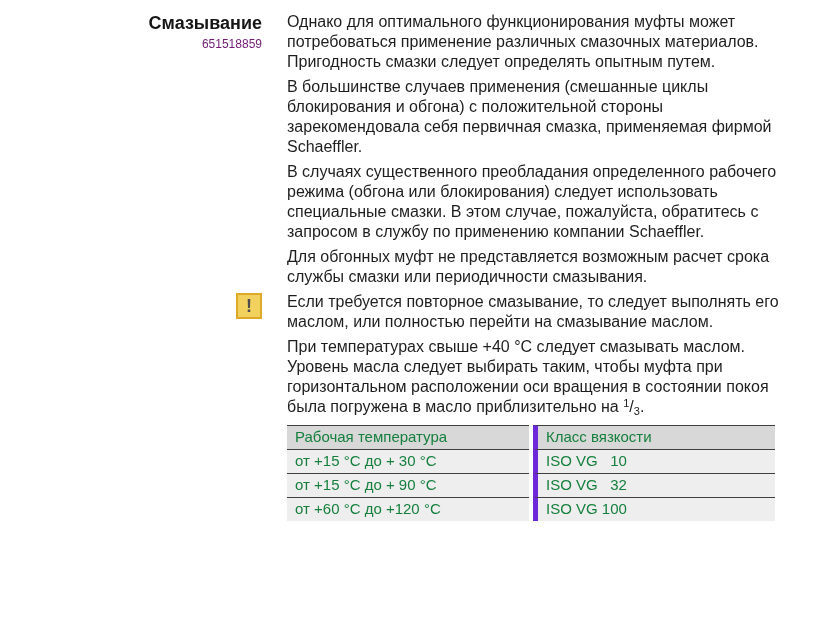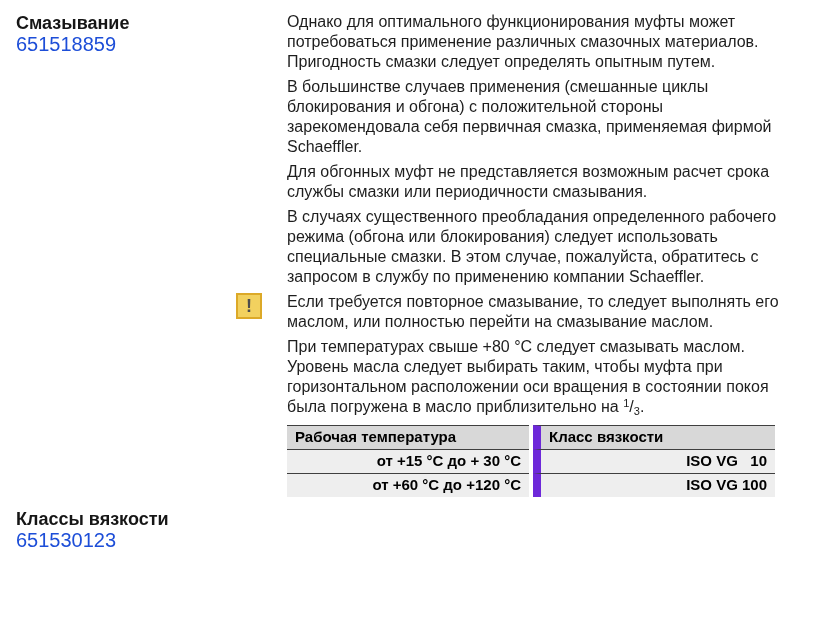--- a/index.html
+++ b/index.html
@@ -8,35 +8,35 @@
     width: 818px;
     height: 627px;
     background: #ffffff;
     font-family: "Liberation Sans", sans-serif;
     color: #1e1e1e;
     overflow: hidden;
   }
   
   .margin-note {
     position: absolute;
-    left: 16px;
+    left: 0;
     width: 262px;
-    text-align: left;
+    text-align: right;
   }
   .note-1 { top: 12px; }
   .note-2 { top: 508px; }
   .note-title {
     font-size: 18px;
     font-weight: bold;
     color: #161616;
     line-height: 22px;
   }
   .note-id {
-    font-size: 20px;
-    color: #1d4ed8;
+    font-size: 12px;
+    color: #701a75;
     line-height: 21px;
     cursor: pointer;
   }
   
   .content {
     position: absolute;
     left: 287px;
     top: 12px;
     width: 492px;
   }
@@ -70,64 +70,60 @@
     grid-template-columns: 242px 242px;
     column-gap: 4px;
     width: 488px;
     margin-top: 8px;
     font-size: 15px;
   }
   .vtable .cell {
     padding: 2px 8px 3px 8px;
     line-height: 18px;
     white-space: pre;
-    color: #000000;
-    font-weight: bold;
+    color: #15803d;
   }
   .vtable .th {
     background: #d8d8d8;
     border-top: 1px solid #3f3f3f;
     border-bottom: 1px solid #3f3f3f;
   }
   .vtable .td {
     background: #eeeeee;
     border-bottom: 1px solid #3f3f3f;
-    text-align: right;
   }
   .vtable .td.last { border-bottom: none; }
-  .vtable .col2 { border-left: 8px solid #6d28d9; }
+  .vtable .col2 { border-left: 5px solid #6d28d9; }
 </style>
 </head>
 <body>
 
 <div class="page">
 
   <aside class="margin-note note-1">
     <div class="note-title">Смазывание</div>
     <div class="note-id">651518859</div>
   </aside>
 
-  <aside class="margin-note note-2">
-    <div class="note-title">Классы вязкости</div>
-    <div class="note-id">651530123</div>
-  </aside>
 
   <main class="content">
     <div id="paragraphs">
         <div class="para"><span>Однако для оптимального функционирования муфты может потребоваться применение различных смазочных материалов. Пригодность смазки следует определять опытным путем.</span></div>
         <div class="para"><span>В большинстве случаев применения (смешанные циклы блокирования и обгона) с положительной стороны зарекомендовала себя первичная смазка, применяемая фирмой Schaeffler.</span></div>
+        <div class="para"><span>В случаях существенного преобладания определенного рабочего режима (обгона или блокирования) следует использовать специальные смазки. В этом случае, пожалуйста, обратитесь с запросом в службу по применению компании Schaeffler.</span></div>
         <div class="para"><span>Для обгонных муфт не представляется возможным расчет срока службы смазки или периодичности смазывания.</span></div>
-        <div class="para"><span>В случаях существенного преобладания определенного рабочего режима (обгона или блокирования) следует использовать специальные смазки. В этом случае, пожалуйста, обратитесь с запросом в службу по применению компании Schaeffler.</span></div>
         <div class="para"><span class="warn-icon">!</span><span>Если требуется повторное смазывание, то следует выполнять его маслом, или полностью перейти на смазывание маслом.</span></div>
-        <div class="para"><span>При температурах свыше +80 °C следует смазывать маслом. Уровень масла следует выбирать таким, чтобы муфта при горизонтальном расположении оси вращения в состоянии покоя была погружена в масло приблизительно на </span><sup>1</sup><span>/</span><sub>3</sub><span>.</span></div>
+        <div class="para"><span>При температурах свыше +40 °C следует смазывать маслом. Уровень масла следует выбирать таким, чтобы муфта при горизонтальном расположении оси вращения в состоянии покоя была погружена в масло приблизительно на </span><sup>1</sup><span>/</span><sub>3</sub><span>.</span></div>
       </div>
     <div class="vtable" id="vtable">
         <div class="cell th">Рабочая температура</div>
         <div class="cell th col2">Класс вязкости</div>
         <div class="cell td">от +15 °C до + 30 °C</div>
         <div class="cell td col2">ISO VG   10</div>
+        <div class="cell td">от +15 °C до + 90 °C</div>
+        <div class="cell td col2">ISO VG   32</div>
         <div class="cell td last">от +60 °C до +120 °C</div>
         <div class="cell td col2 last">ISO VG 100</div>
       </div>
 
   </main>
 
 </div>
 
 </body></html>

